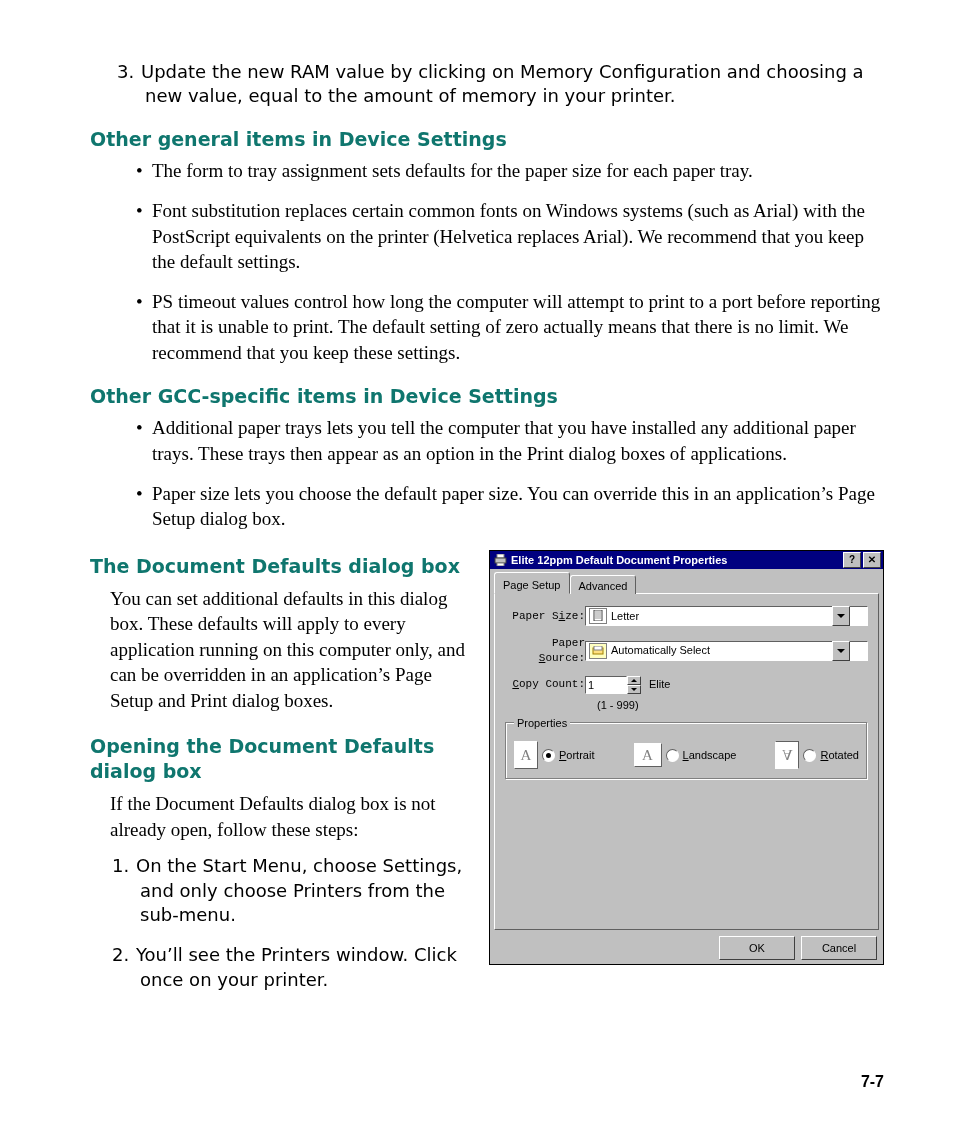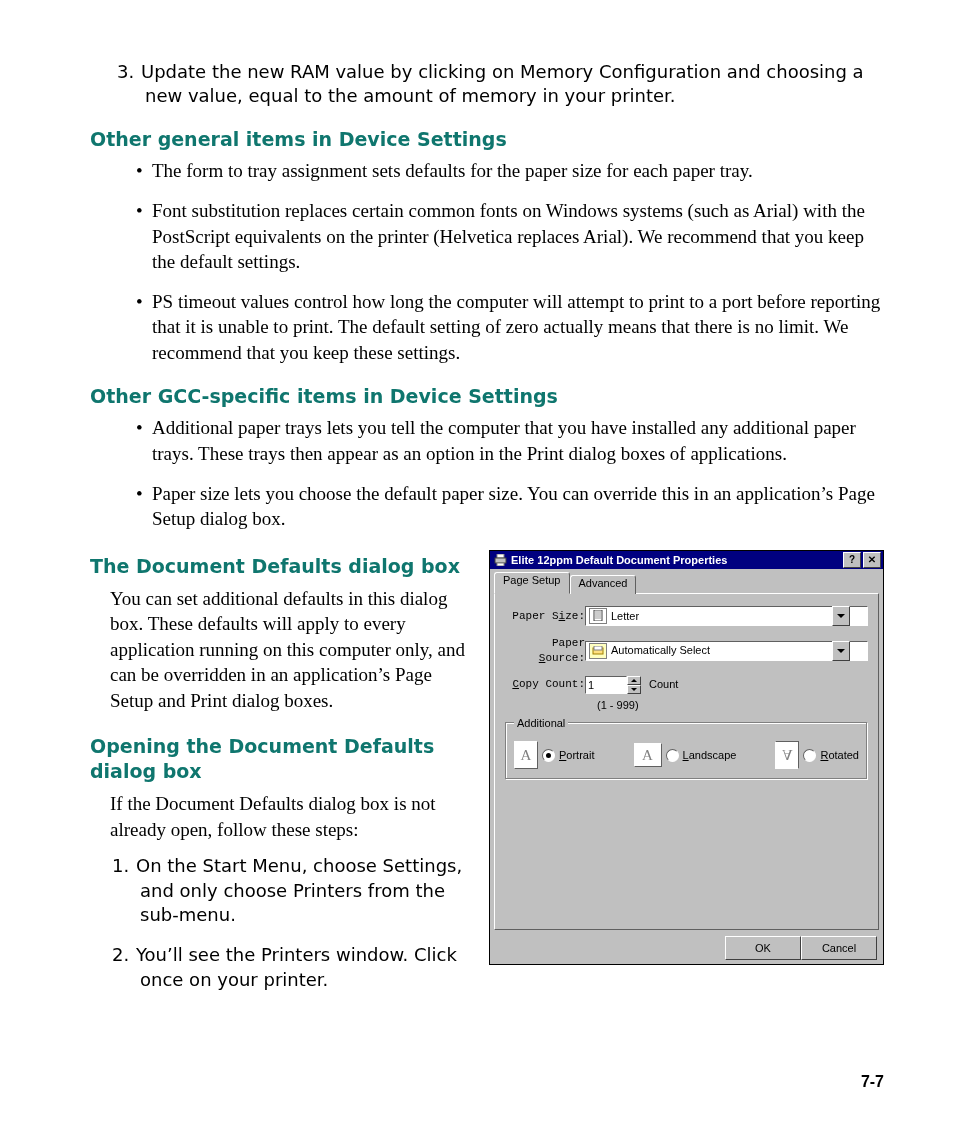--- a/index.html
+++ b/index.html
@@ -149,21 +149,21 @@
   }
   .tab {
     height: 18px;
     padding: 0 8px;
     border-top: 1px solid #fff;
     border-left: 1px solid #fff;
     border-right: 1px solid #606060;
     border-top-left-radius: 3px;
     border-top-right-radius: 3px;
     background: #c0c0c0;
-    display: flex; align-items: flex-start;
+    display: flex; align-items: flex-end;
     position: relative;
     top: 1px;
   }
   .tab.active {
     height: 20px;
     top: 1px;
     z-index: 2;
     background: #c0c0c0;
     border-bottom: 1px solid #c0c0c0;
   }
@@ -334,20 +334,21 @@
   }
   .radio.checked::after {
     content: "";
     width: 5px; height: 5px;
     background: #000;
     border-radius: 50%;
   }
   .dlg-buttons {
     display: flex;
     justify-content: flex-end;
+    gap: 6px;
     padding-right: 2px;
   }
   .dlg-btn {
     width: 74px;
     height: 22px;
     background: #c0c0c0;
     border-top: 1px solid #fff;
     border-left: 1px solid #fff;
     border-right: 1px solid #404040;
     border-bottom: 1px solid #404040;
@@ -457,26 +458,26 @@
 
             <div class="formrow">
               <span class="lbl"><span class="und">C</span>opy Count:</span>
               <div class="spinbox">
                 <input value="1" style="">
                 <span class="spin-btns">
                   <span class="spin-btn up"></span>
                   <span class="spin-btn down"></span>
                 </span>
               </div>
-              <span style="margin-left:8px;">Count</span>
+              <span style="margin-left:8px;">Elite</span>
             </div>
             <div class="range-hint">(1 - 999)</div>
 
             <div class="groupbox">
-              <span class="legend">Additional</span>
+              <span class="legend">Properties</span>
               <div class="orient-row">
                 <div class="orient-item">
                   <span class="orient-icon">A</span>
                   <span class="radio checked"></span>
                   <span><span class="und">P</span>ortrait</span>
                 </div>
                 <div class="orient-item">
                   <span class="orient-icon land">A</span>
                   <span class="radio"></span>
                   <span><span class="und">L</span>andscape</span>

